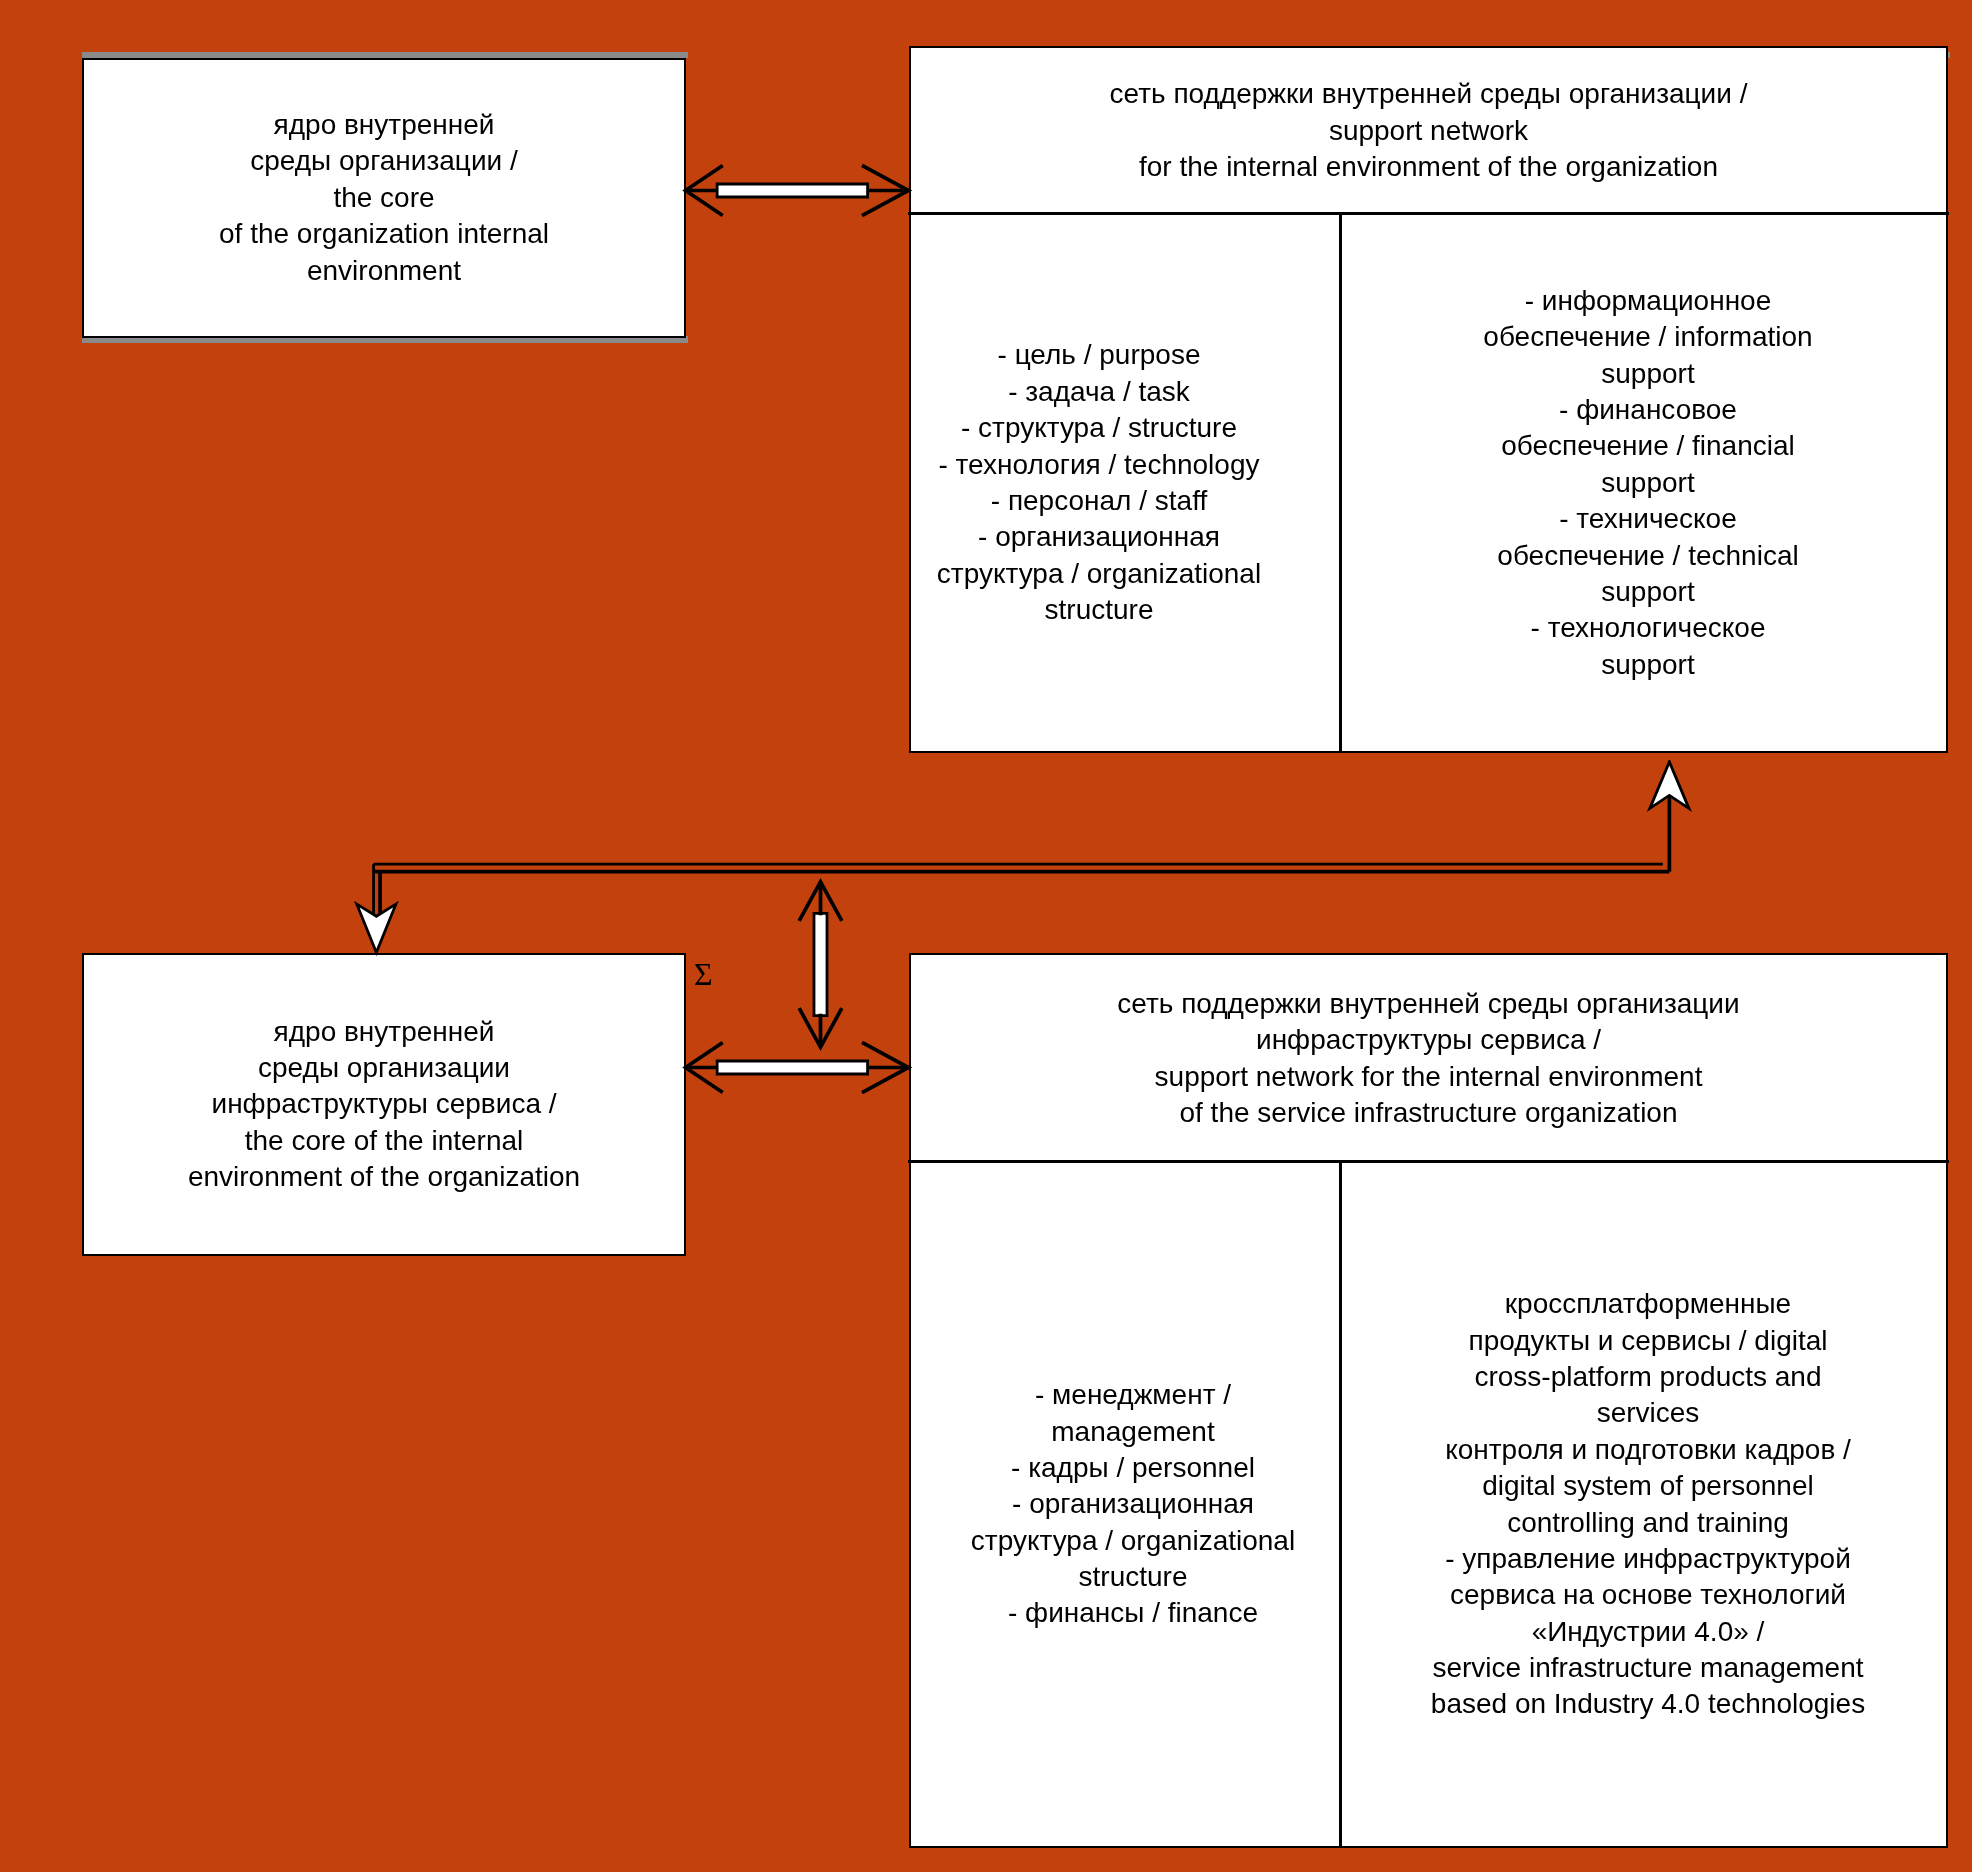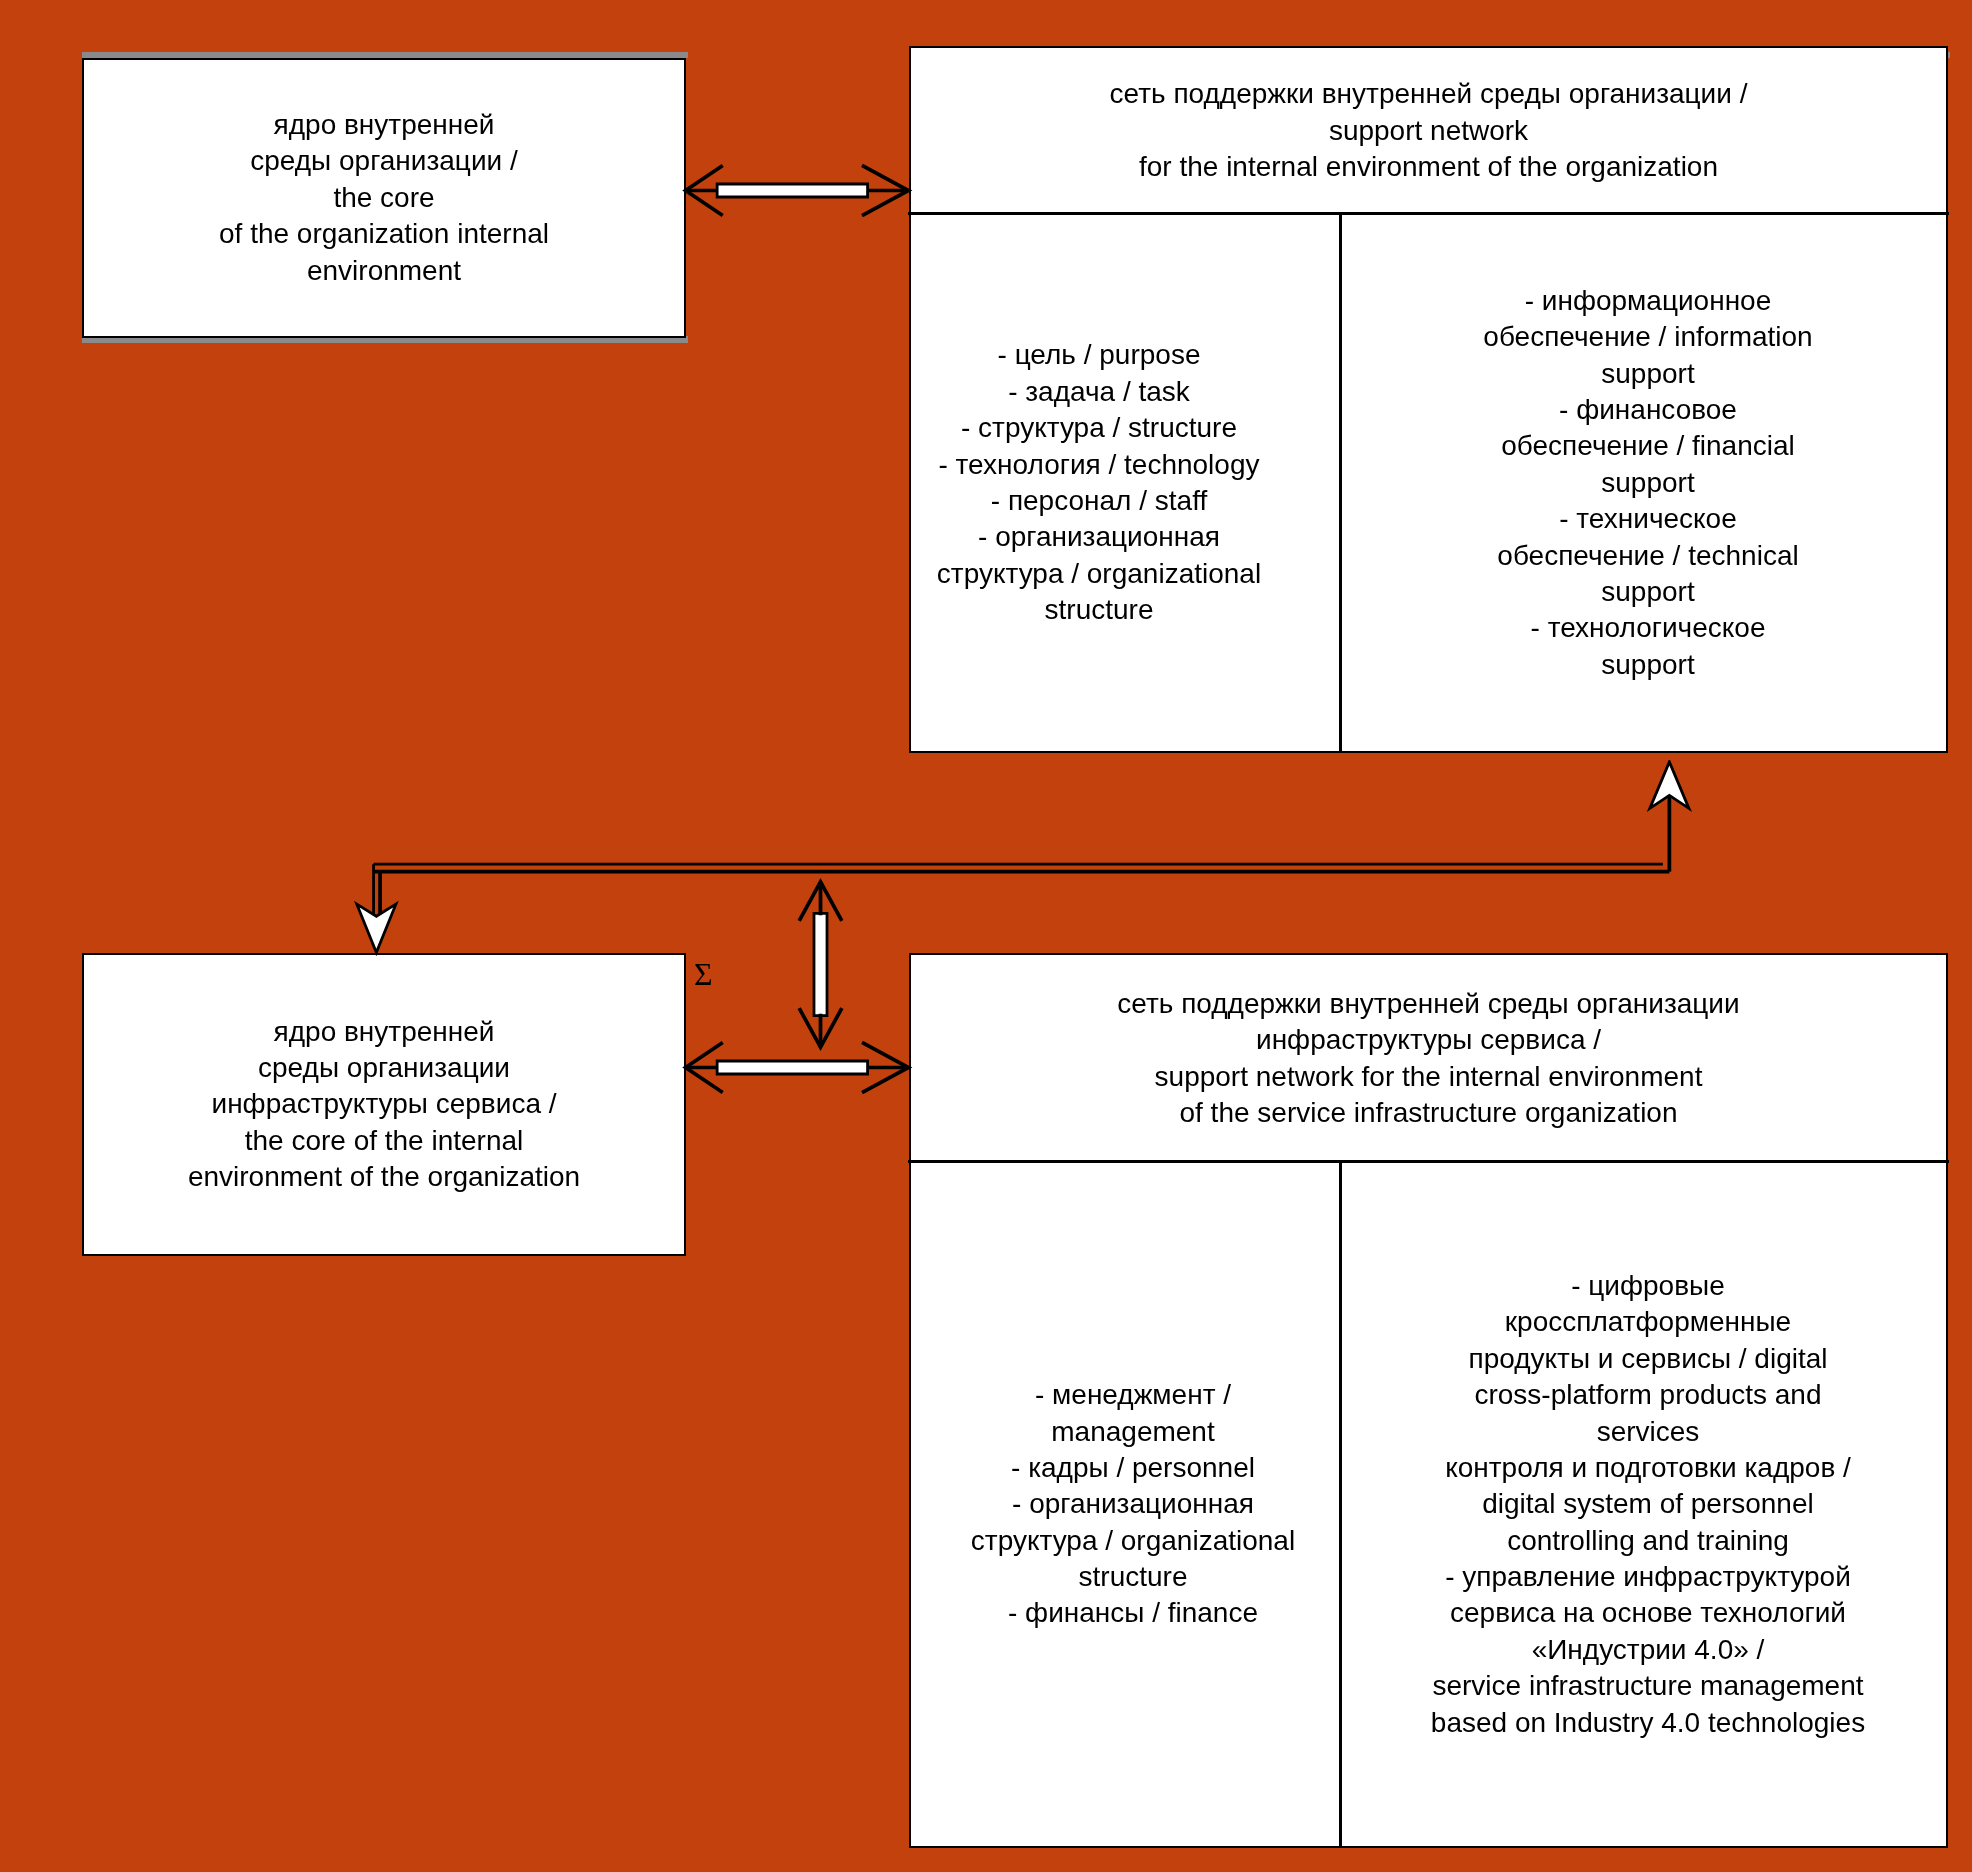--- a/index.html
+++ b/index.html
@@ -169,21 +169,20 @@
           <div>management</div>
           <div>- кадры /  personnel</div>
           <div>- организационная</div>
           <div>структура / organizational</div>
           <div>structure</div>
           <div>- финансы / finance</div>
         </div>
     </div>
     <div class="col" style="left:431px; top:208px; right:0; bottom:0; width:auto; height:auto;">
       <div class="celltext" id="br-right">
-          <div>- цифровые</div>
           <div>кроссплатформенные</div>
           <div>продукты и сервисы / digital</div>
           <div>cross-platform products and</div>
           <div>services</div>
           <div>контроля и подготовки кадров /</div>
           <div>digital system of personnel</div>
           <div>controlling and training</div>
           <div>- управление инфраструктурой</div>
           <div>сервиса на основе  технологий</div>
           <div>«Индустрии 4.0» /</div>

